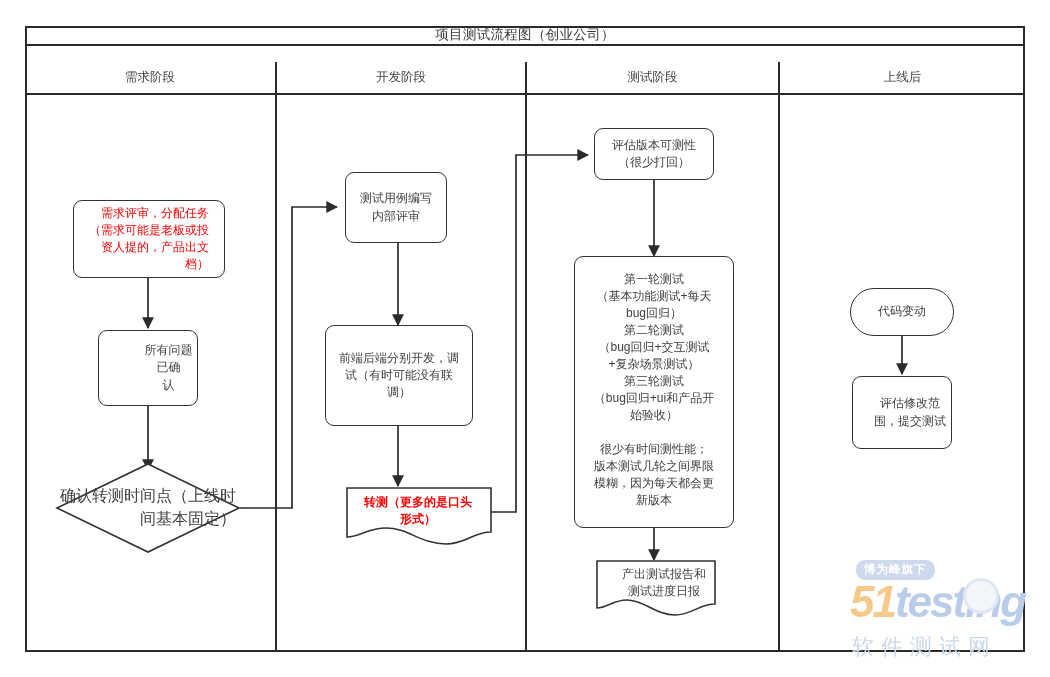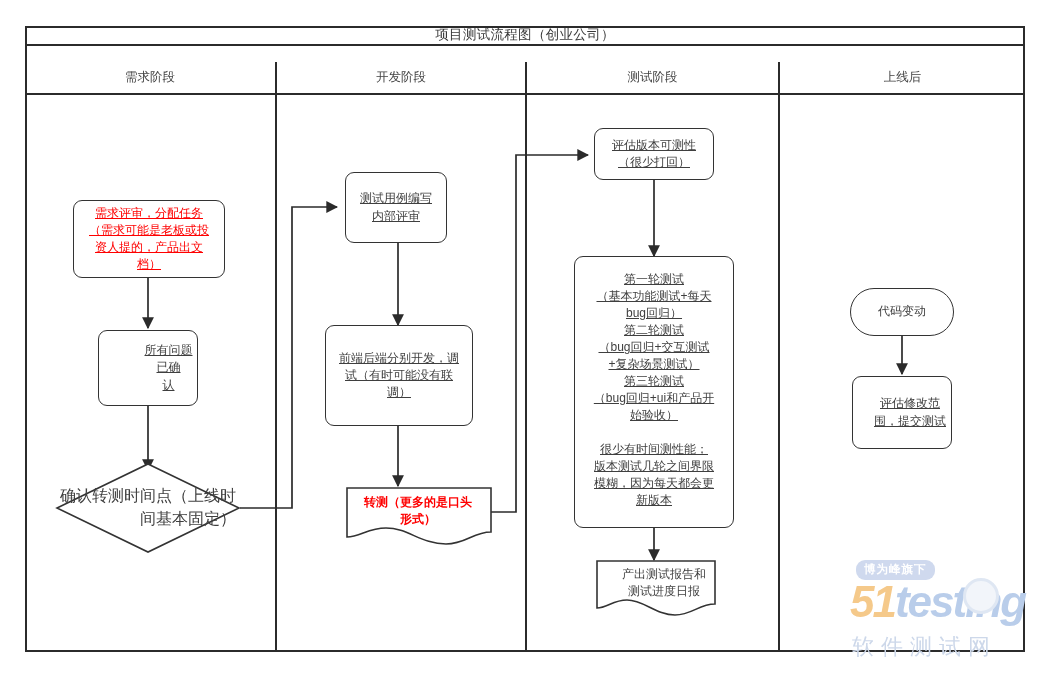--- a/index.html
+++ b/index.html
@@ -85,21 +85,20 @@
     text-align: center;
     color: #3f3f3f;
     font-size: 12px;
     line-height: 1.42;
     background: #ffffff;
     white-space: pre-line;
   }
   .rrect {
     border: 1.6px solid #333;
     border-radius: 9px;
-    text-decoration: underline;
   }
   .pill {
     border: 1.6px solid #333;
     border-radius: 40px;
   }
   .red { color: #fe0000; }
 
   
   .diamond-wrap {
     position: absolute;
@@ -239,21 +238,21 @@
       <path d="M 472 512 L 516 512 L 516 155 L 588 155" marker-end="url(#arrow)"></path>
 
       <path d="M 654 180 L 654 256" marker-end="url(#arrow)"></path>
 
       <path d="M 654 528 L 654 560" marker-end="url(#arrow)"></path>
 
       <path d="M 902 336 L 902 374" marker-end="url(#arrow)"></path>
     </g>
   </svg>
 
-  <div class="node rrect red" style="left:73px; top:200px; width:152px; height:78px;">需求评审，分配任务
+  <div class="node rrect red" style="left:73px; top:200px; width:152px; height:78px;text-align:right;">需求评审，分配任务
 （需求可能是老板或投
 资人提的，产品出文
 档）</div>
 
   <div class="node rrect" style="left:98px; top:330px; width:100px; height:76px;padding-left:41px;">所有问题已确
 认</div>
 
   <div class="diamond-wrap" style="left:56px; top:463px; width:184px; height:90px;">
     <svg width="184" height="90" viewBox="0 0 184 90">
       <polygon points="92,1 183,45 92,89 1,45" fill="#ffffff" stroke="#333" stroke-width="1.6"></polygon>

